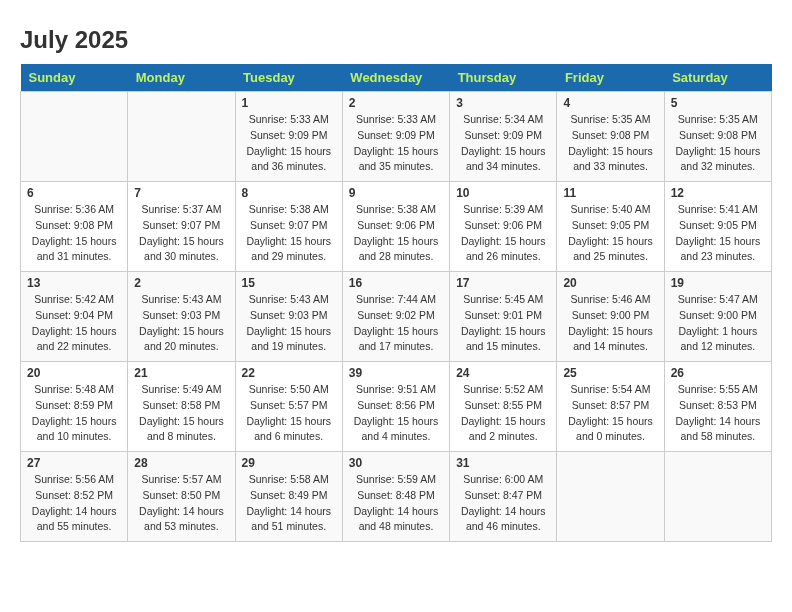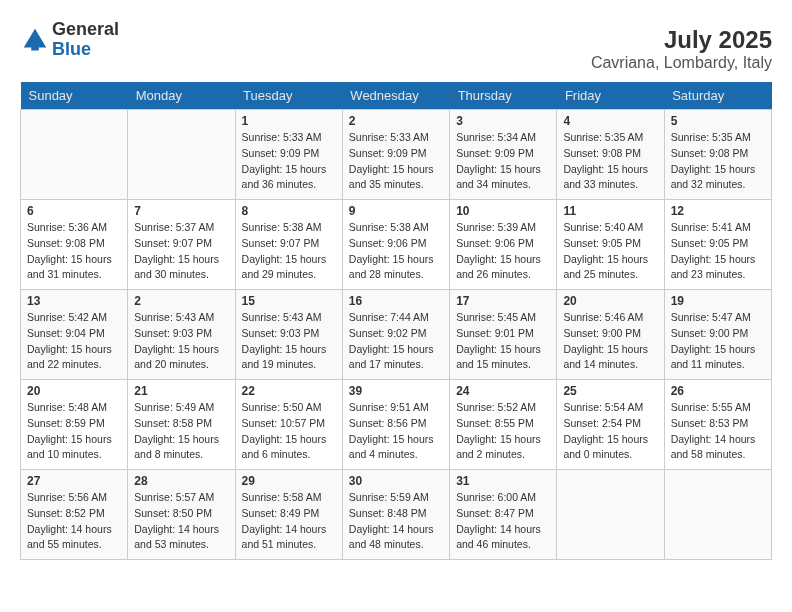--- a/index.html
+++ b/index.html
@@ -53,25 +53,25 @@
       font-size: 16px;
       color: #555;
     }
     table {
       width: 100%;
       border-collapse: collapse;
       table-layout: fixed;
     }
     thead tr th {
       background-color: #1a6aad;
-      color: #e5e5e5;
+      color: #bef264;
       text-align: left;
       padding: 6px 8px;
       font-size: 13px;
-      font-weight: normal;
+      font-weight: bold;
     }
     tbody tr td {
       border: 1px solid #ccc;
       vertical-align: top;
       padding: 4px 6px;
       font-size: 10.5px;
       color: #333;
       height: 90px;
     }
     tbody tr:nth-child(odd) td {
@@ -81,39 +81,29 @@
       background-color: #fff;
     }
     .day-num {
       font-weight: bold;
       font-size: 12px;
       margin-bottom: 2px;
     }
     .day-detail {
       line-height: 1.5;
       font-size: 10.5px;
+      text-align: center;
     }
   </style>
 </head>
 <body>
 
 <div class="header">
-  <div class="logo">
-    <svg class="logo-icon" viewBox="0 0 40 40">
-      <polygon points="20,5 35,30 5,30" fill="#1a6aad"></polygon>
-      <rect x="15" y="28" width="10" height="6" fill="#1a6aad"></rect>
-    </svg>
-    <div class="logo-text">
-      <span class="logo-general">General</span>
-      <span class="logo-blue">Blue</span>
-    </div>
-  </div>
   <div class="title-section">
     <div class="month-title">July 2025</div>
-    <div class="subtitle">Cavriana, Lombardy, Italy</div>
   </div>
 </div>
 
 <table>
   <thead>
     <tr>
       <th>Sunday</th>
       <th>Monday</th>
       <th>Tuesday</th>
       <th>Wednesday</th>
@@ -272,21 +262,21 @@
             <div>Sunrise: 5:46 AM</div>
             <div>Sunset: 9:00 PM</div>
             <div>Daylight: 15 hours and 14 minutes.</div>
           </div>
         </td>
         <td>
           <div class="day-num">19</div>
           <div class="day-detail">
             <div>Sunrise: 5:47 AM</div>
             <div>Sunset: 9:00 PM</div>
-            <div>Daylight: 15 hours and 11 minutes.</div>
+            <div>Daylight: 1 hours and 12 minutes.</div>
           </div>
         </td>
       </tr>
       <tr>
         <td>
           <div class="day-num">20</div>
           <div class="day-detail">
             <div>Sunrise: 5:48 AM</div>
             <div>Sunset: 8:59 PM</div>
             <div>Daylight: 15 hours and 10 minutes.</div>
@@ -297,21 +287,21 @@
           <div class="day-detail">
             <div>Sunrise: 5:49 AM</div>
             <div>Sunset: 8:58 PM</div>
             <div>Daylight: 15 hours and 8 minutes.</div>
           </div>
         </td>
         <td>
           <div class="day-num">22</div>
           <div class="day-detail">
             <div>Sunrise: 5:50 AM</div>
-            <div>Sunset: 10:57 PM</div>
+            <div>Sunset: 5:57 PM</div>
             <div>Daylight: 15 hours and 6 minutes.</div>
           </div>
         </td>
         <td>
           <div class="day-num">39</div>
           <div class="day-detail">
             <div>Sunrise: 9:51 AM</div>
             <div>Sunset: 8:56 PM</div>
             <div>Daylight: 15 hours and 4 minutes.</div>
           </div>
@@ -321,21 +311,21 @@
           <div class="day-detail">
             <div>Sunrise: 5:52 AM</div>
             <div>Sunset: 8:55 PM</div>
             <div>Daylight: 15 hours and 2 minutes.</div>
           </div>
         </td>
         <td>
           <div class="day-num">25</div>
           <div class="day-detail">
             <div>Sunrise: 5:54 AM</div>
-            <div>Sunset: 2:54 PM</div>
+            <div>Sunset: 8:57 PM</div>
             <div>Daylight: 15 hours and 0 minutes.</div>
           </div>
         </td>
         <td>
           <div class="day-num">26</div>
           <div class="day-detail">
             <div>Sunrise: 5:55 AM</div>
             <div>Sunset: 8:53 PM</div>
             <div>Daylight: 14 hours and 58 minutes.</div>
           </div>

